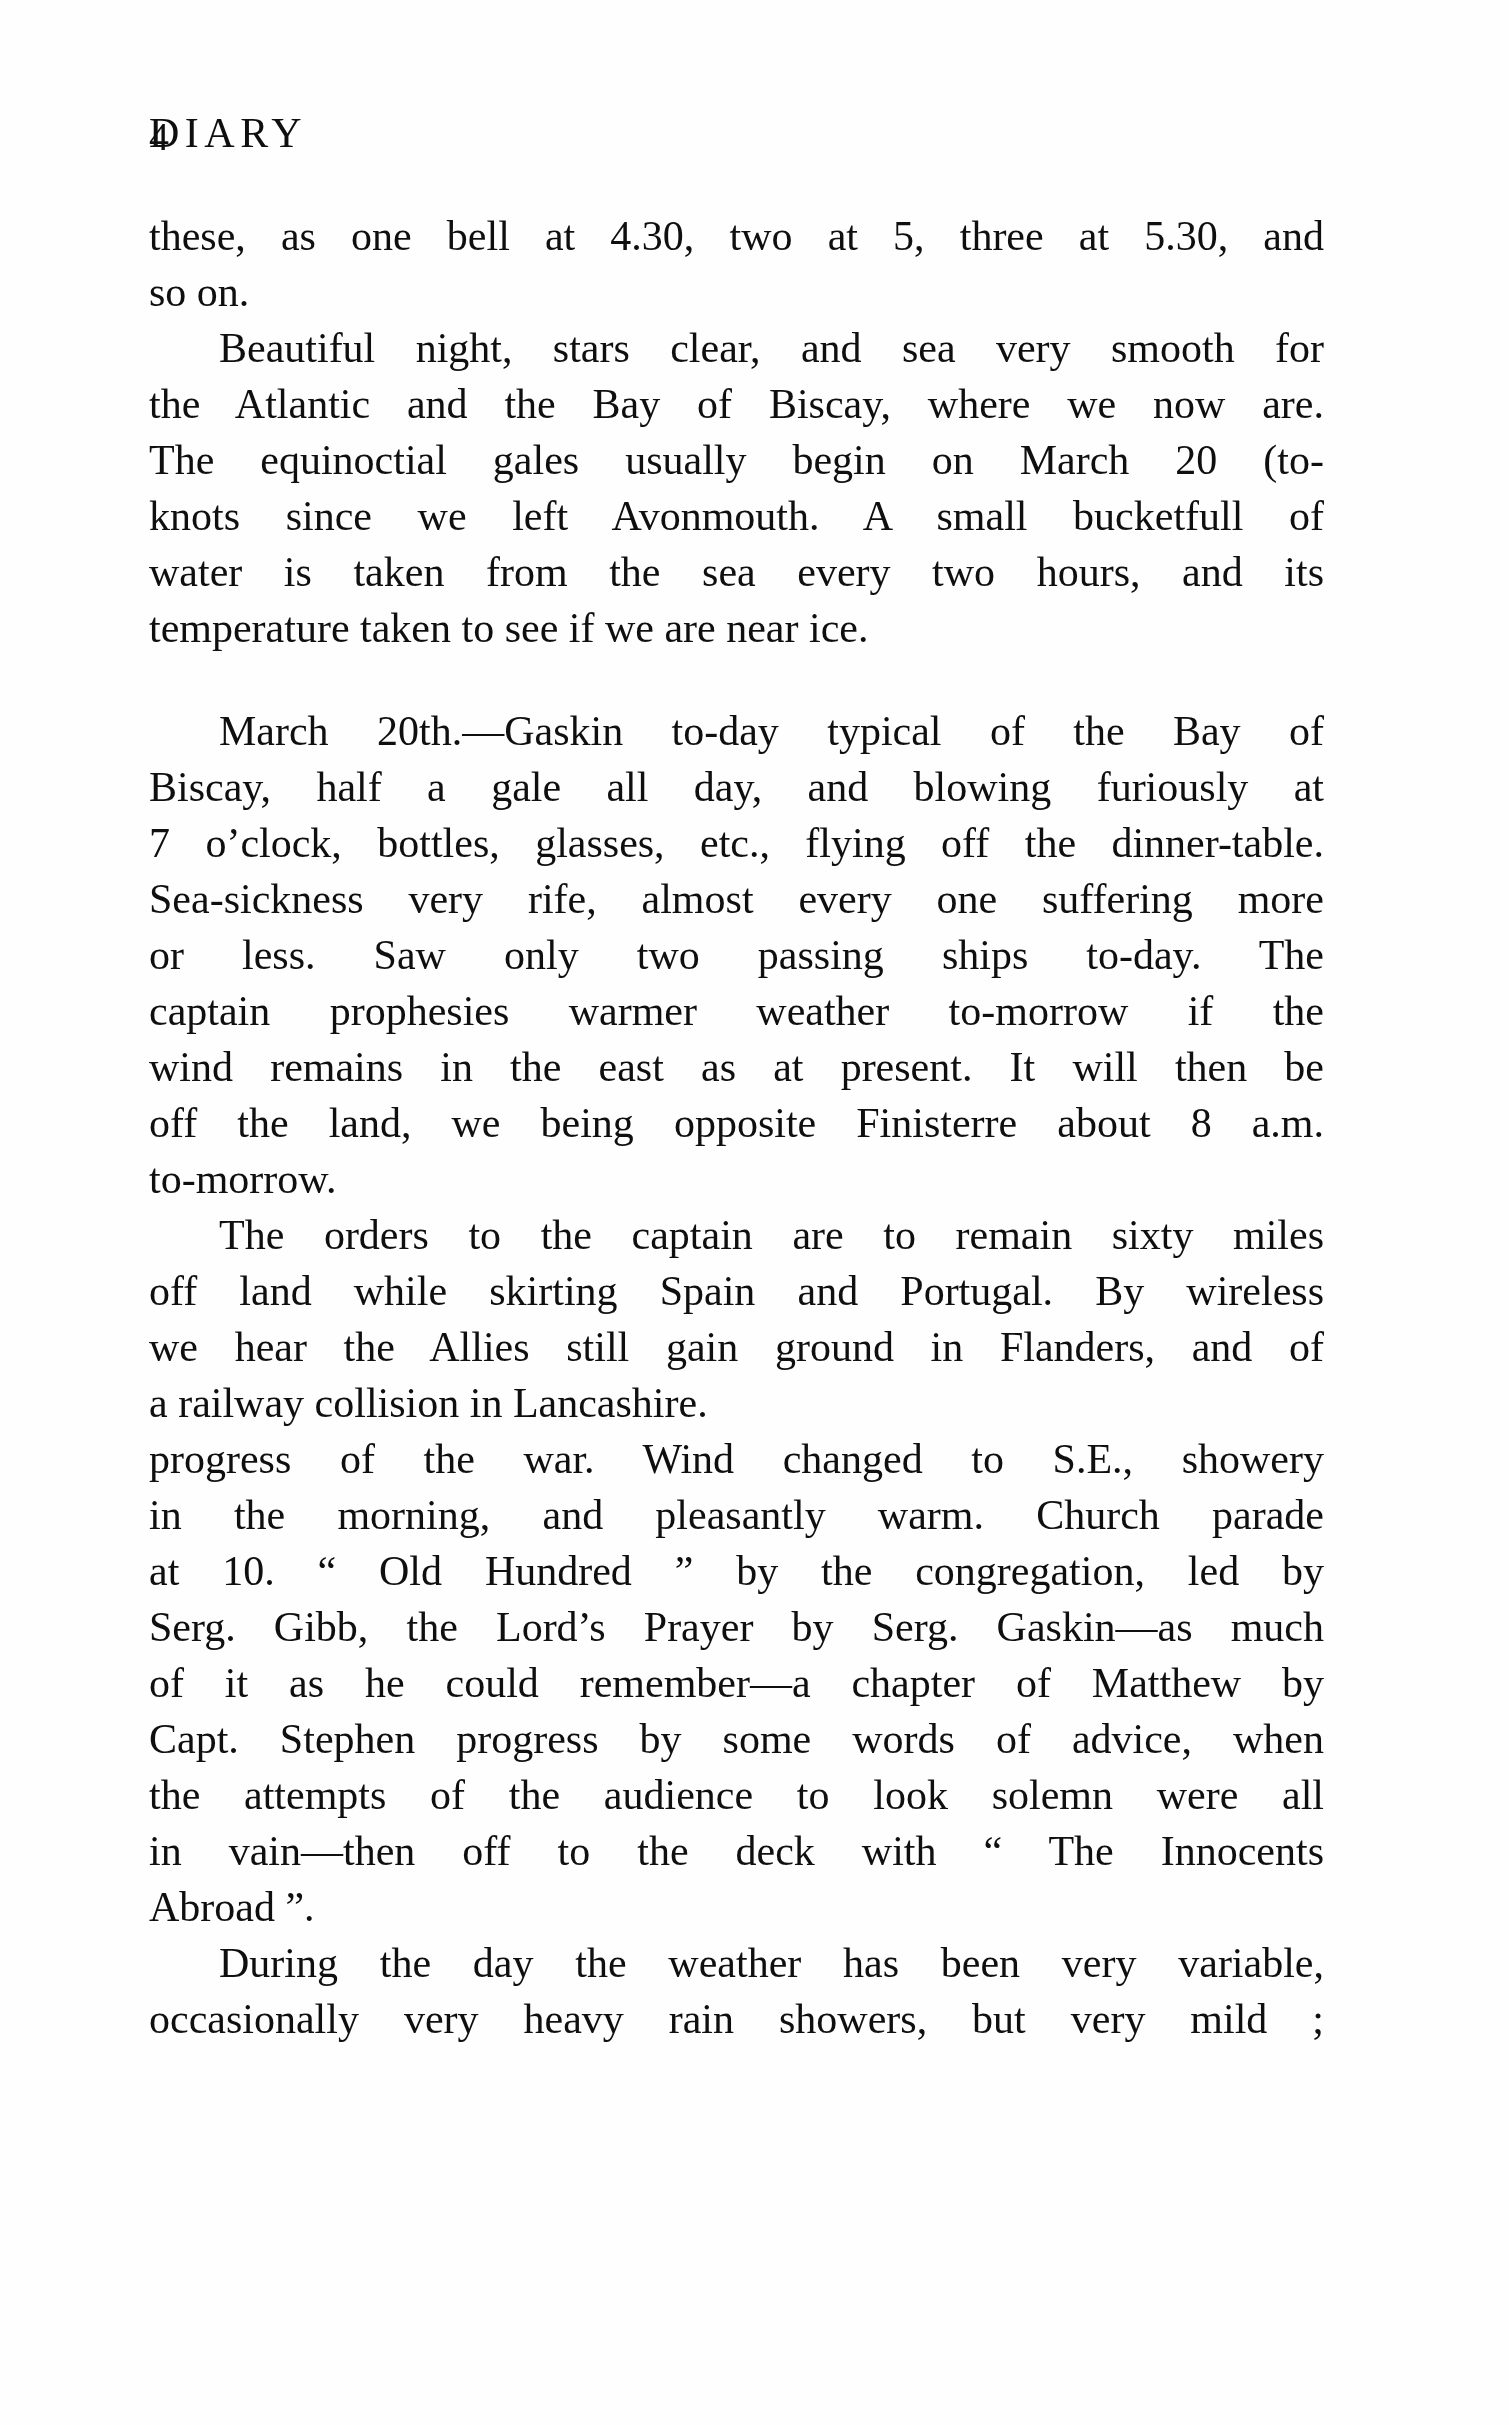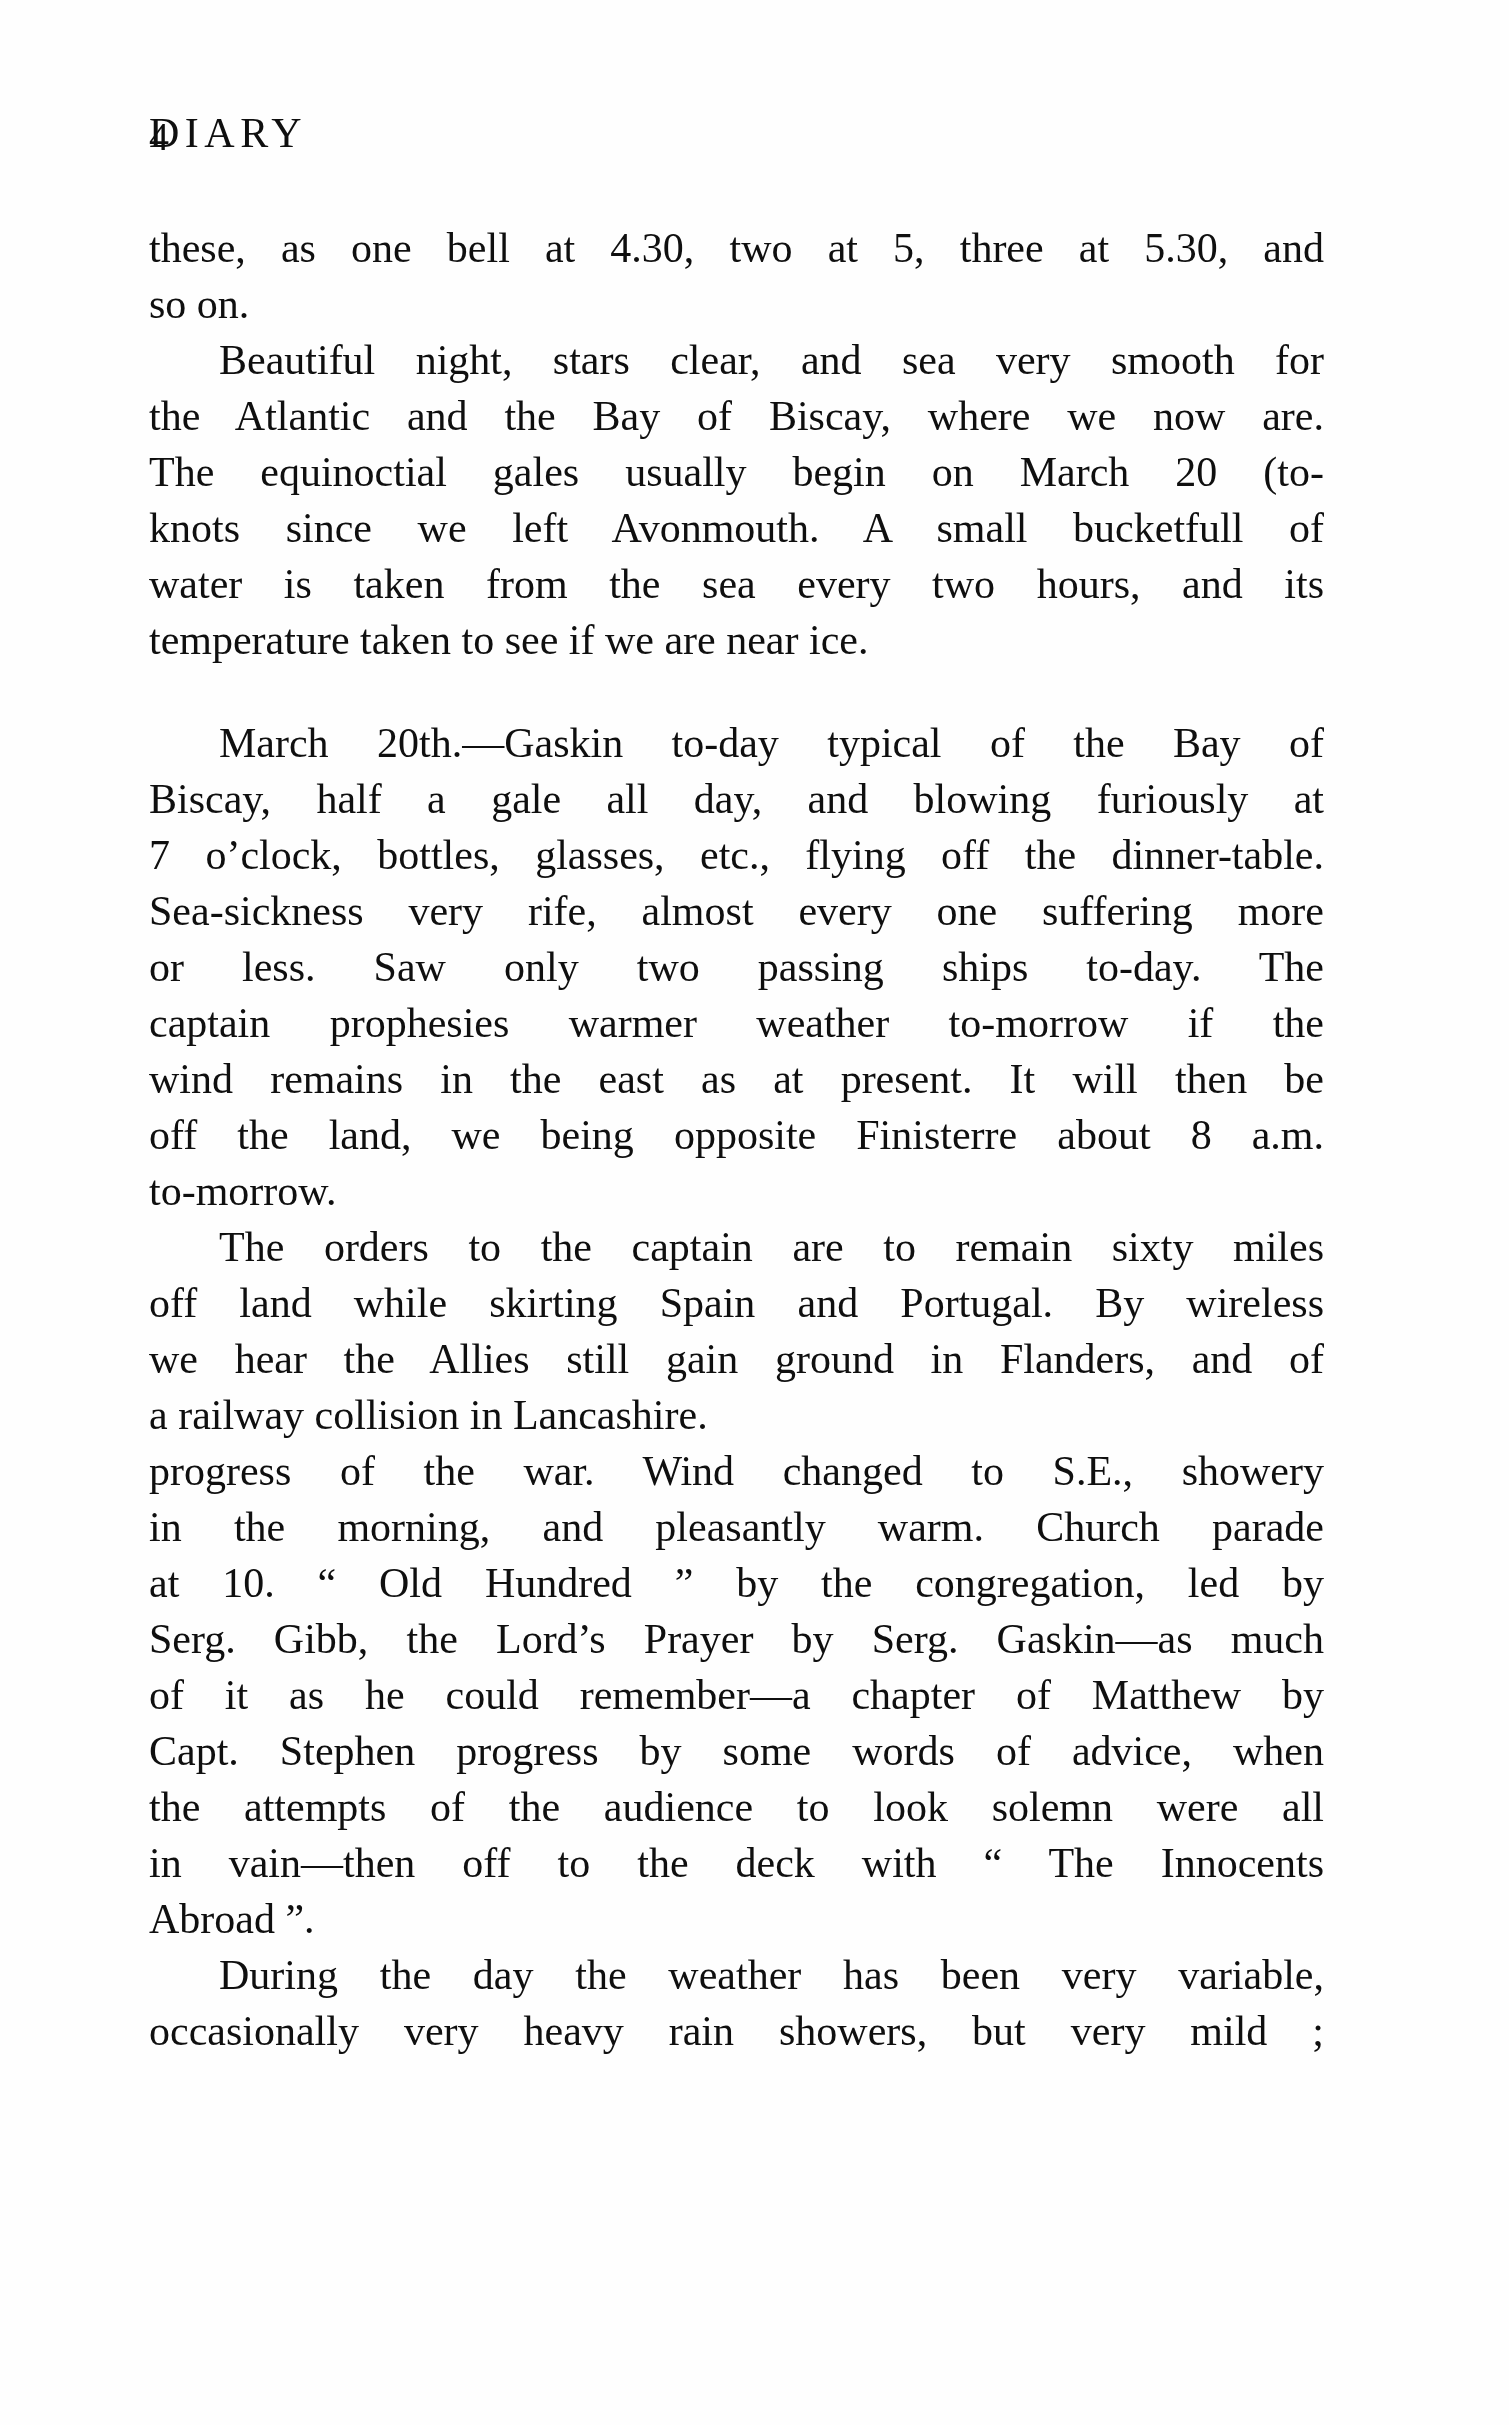--- a/index.html
+++ b/index.html
@@ -35,21 +35,21 @@
     display: block;
     text-align: left;
     font-size: 42px;
     line-height: 1;
     letter-spacing: 5.5px;
     padding-top: 3.7px;
   }
   .text-block {
     position: absolute;
     left: 149px;
-    top: 220px;
+    top: 208px;
     width: 1175px;
   }
   .line {
     height: 56px;
     line-height: 56px;
     font-size: 42px;
     text-align: justify;
     text-align-last: justify;
     white-space: normal;
   }

